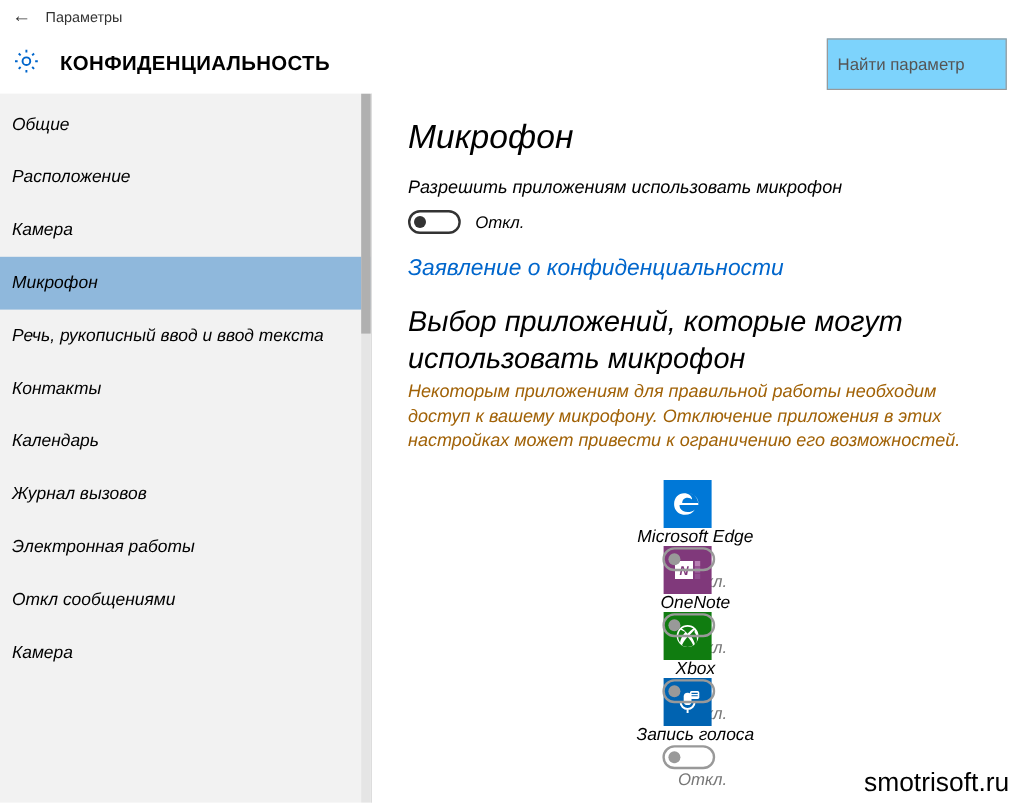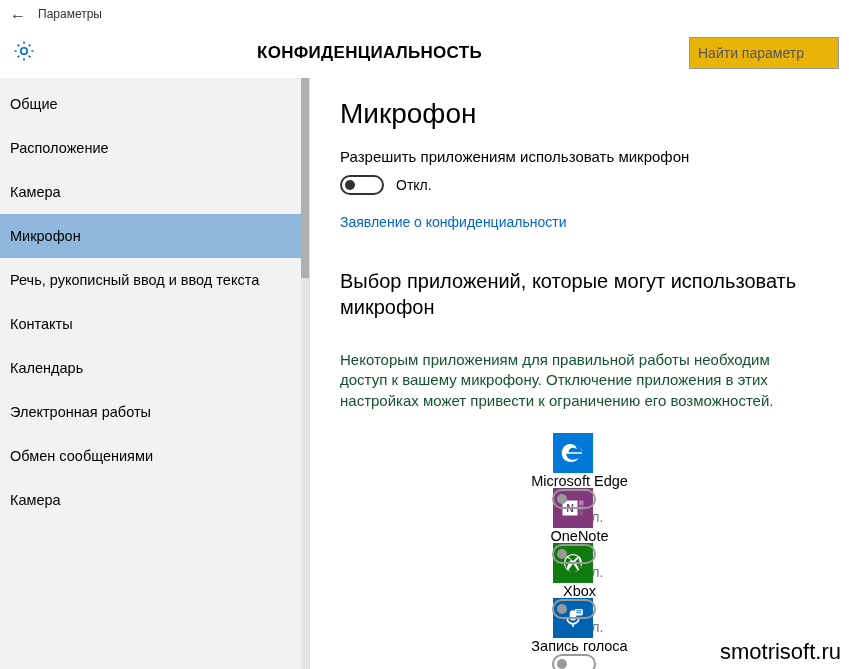--- a/index.html
+++ b/index.html
@@ -25,48 +25,48 @@
     font-size: 16px;
     color: #333;
     text-align: left;
     cursor: pointer;
   }
   .header {
     height: 50px;
     display: flex;
     align-items: center;
     padding: 0 10px;
-    text-align: center;
   }
   .gear {
     width: 28px;
     height: 28px;
     margin-right: 12px;
     color: #0066cc;
   }
   .header-title {
     font-size: 17px;
     font-weight: 600;
     flex: 1;
     letter-spacing: 0.3px;
   }
   .search-box {
     width: 150px;
-    height: 32px;
+    height: 43px;
     border: 1px solid #999;
-    background: #eab308;
+    background: #7dd3fc;
     font-size: 14px;
     padding: 0 8px;
     color: #555;
     display: flex;
     align-items: center;
   }
   .body {
     display: flex;
     height: calc(100% - 78px);
+    font-style: italic;
   }
   .sidebar {
     width: 310px;
     background: #f2f2f2;
     border-right: 1px solid #ddd;
     overflow-y: hidden;
     position: relative;
   }
   .sidebar-list { padding-top: 4px; }
   .sidebar-item {
@@ -131,36 +131,36 @@
     background: #333;
     position: absolute;
     left: 3px;
     top: 3px;
   }
   .toggle-switch.grey .toggle-knob { background: #999; }
   .toggle-label { font-size: 14px; }
   .toggle-label.grey { color: #777; }
   .link {
     color: #0066cc;
-    font-size: 14px;
+    font-size: 19px;
     cursor: pointer;
     display: inline-block;
-    margin-bottom: 38px;
+    margin-bottom: 18px;
   }
   .h2 {
-    font-size: 20px;
+    font-size: 24px;
     font-weight: 300;
     line-height: 1.3;
-    margin-bottom: 30px;
+    margin-bottom: 2px;
   }
   .desc {
     font-size: 15px;
     line-height: 1.35;
     margin-bottom: 22px;
-    color: #14532d;
+    color: #a16207;
   }
   .app-row {
     display: flex;
     align-items: center;
     height: 55px;
     flex-direction: column;
   }
   .app-icon {
     width: 40px;
     height: 40px;
@@ -211,22 +211,23 @@
 <div class="body">
   <div class="sidebar">
     <div class="sidebar-list">
       <div class="sidebar-item">Общие</div>
       <div class="sidebar-item">Расположение</div>
       <div class="sidebar-item">Камера</div>
       <div class="sidebar-item selected">Микрофон</div>
       <div class="sidebar-item">Речь, рукописный ввод и ввод текста</div>
       <div class="sidebar-item">Контакты</div>
       <div class="sidebar-item">Календарь</div>
+      <div class="sidebar-item">Журнал вызовов</div>
       <div class="sidebar-item">Электронная работы</div>
-      <div class="sidebar-item">Обмен сообщениями</div>
+      <div class="sidebar-item">Откл сообщениями</div>
       <div class="sidebar-item">Камера</div>
     </div>
     <div class="sidebar-scroll">
       <div class="sidebar-scroll-thumb"></div>
     </div>
   </div>
 
   <div class="content">
     <div class="h1">Микрофон</div>
     <div class="subtext">Разрешить приложениям использовать микрофон</div>

